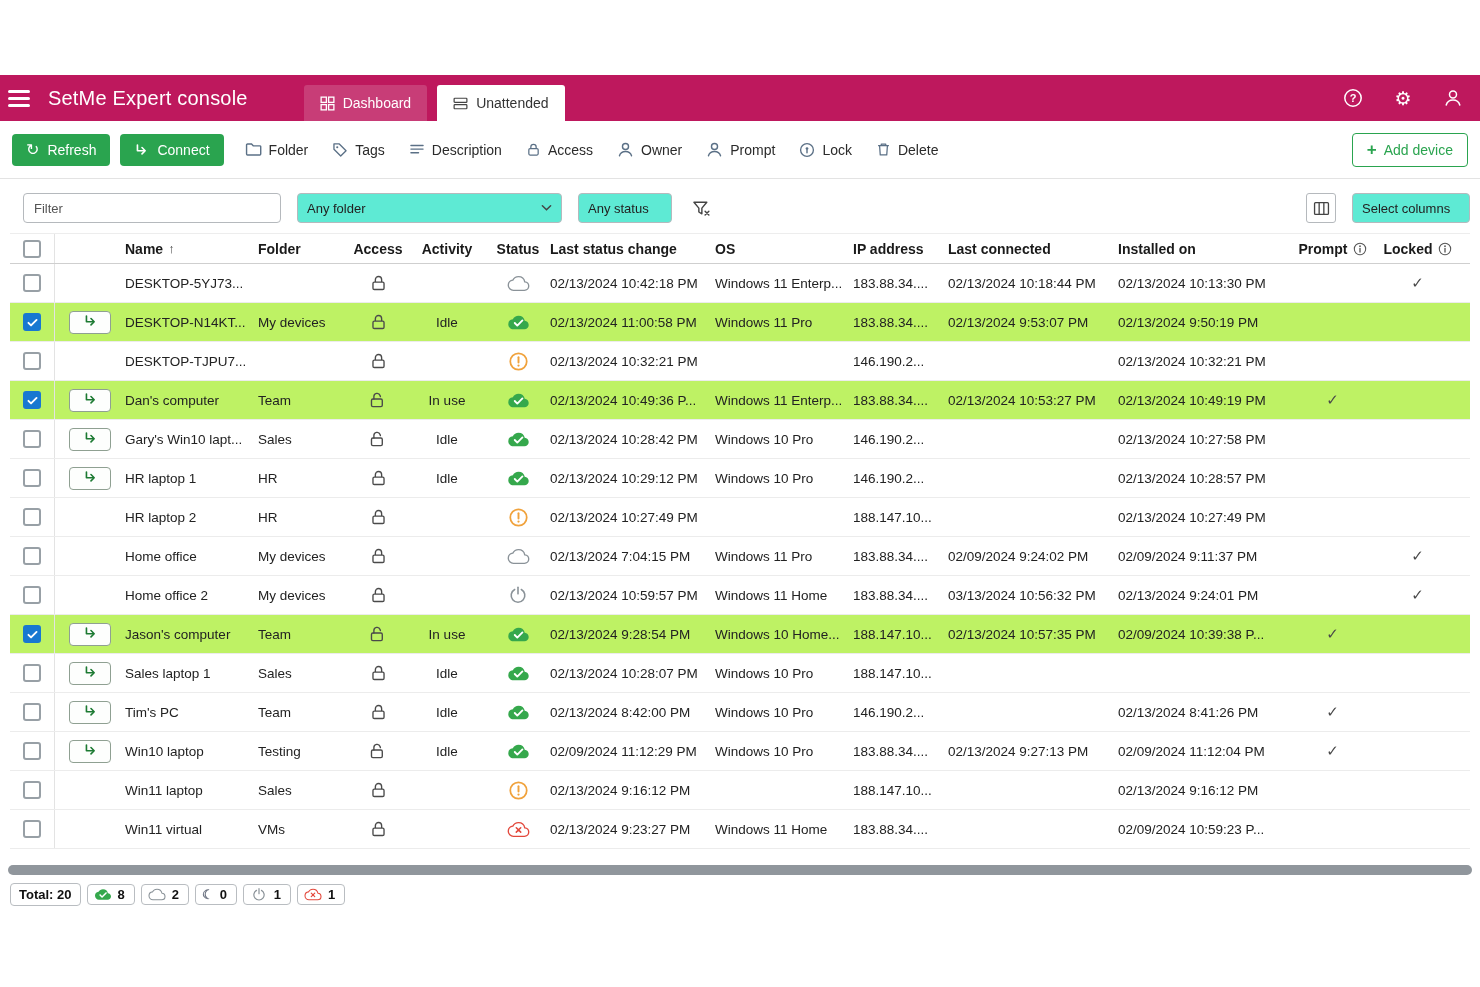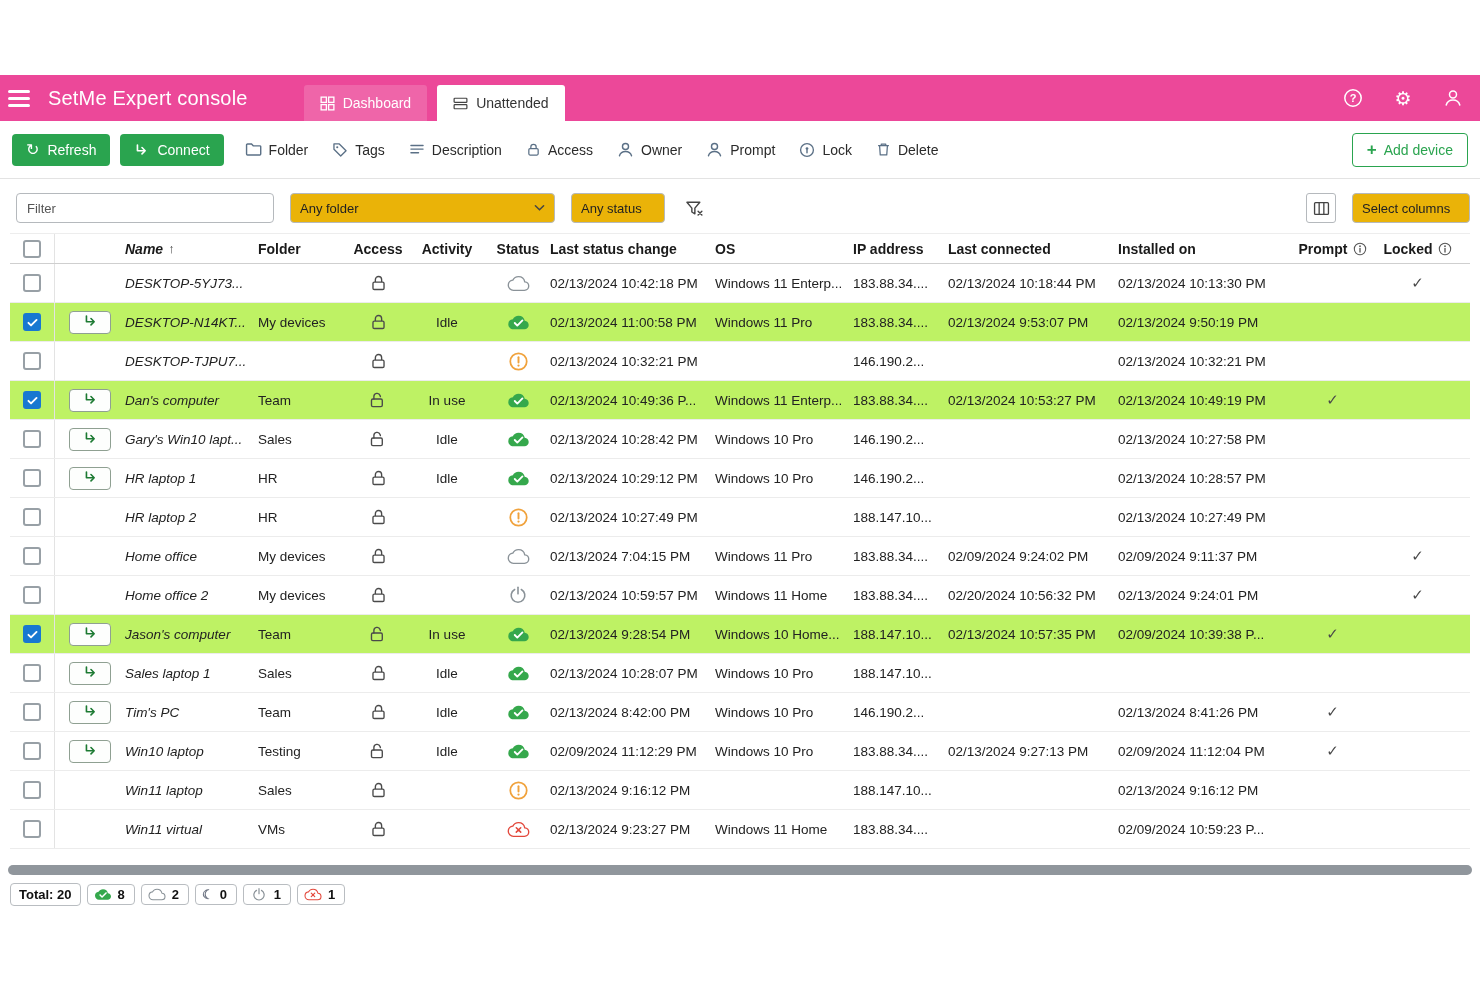--- a/index.html
+++ b/index.html
@@ -3,21 +3,21 @@
 <meta charset="utf-8">
 <style>
   * { box-sizing: border-box; margin: 0; padding: 0; }
   html,body { width:1480px; height:987px; background:#fff; font-family:"Liberation Sans", sans-serif; overflow:hidden; }
   button { font-family:inherit; background:none; border:none; cursor:pointer; padding:0; }
 
   .page { position:relative; width:1480px; height:987px; background:#fff; }
   .app  { position:absolute; top:75px; left:0; width:1480px; }
 
   
-  .topbar { height:46px; background:#ec4899; display:flex; align-items:flex-end; padding:0 14px 0 8px; }
+  .topbar { height:46px; background:#be185d; display:flex; align-items:flex-end; padding:0 14px 0 8px; }
   .topbar-left { display:flex; align-items:center; height:46px; }
   .hamburger { width:30px; height:30px; display:flex; flex-direction:column; justify-content:center; gap:4px; margin-right:10px; }
   .hbar { display:block; width:22px; height:3px; background:#fff; border-radius:2px; }
   .app-title { color:#fff; font-size:20px; font-weight:500; letter-spacing:.2px; white-space:nowrap; }
   .tabs { display:flex; align-items:flex-end; height:46px; margin-left:56px; }
   .tab { height:36px; display:flex; align-items:center; gap:8px; padding:0 16px; font-size:14px; color:#fff;
          background:rgba(255,255,255,.16); border-radius:3px 3px 0 0; margin-right:10px; white-space:nowrap; }
   .tab.active { background:#fff; color:#333; }
   .tabic { display:inline-flex; }
   .top-actions { margin-left:auto; display:flex; align-items:center; gap:24px; height:46px; }
@@ -27,44 +27,44 @@
   
   .toolbar { height:58px; display:flex; align-items:center; padding:0 12px; gap:2px; background:#fff; border-bottom:1px solid #e3e3e3; }
   .btn-solid { background:#2aa44f; color:#fff; border-radius:4px; height:32px; padding:0 14px; display:inline-flex; align-items:center; gap:8px; font-size:14px; margin-right:8px; }
   .ic-refresh { font-size:16px; line-height:1; }
   .tbtn { display:inline-flex; align-items:center; gap:7px; padding:0 11px; height:32px; color:#2b2b2b; font-size:14px; white-space:nowrap; }
   .tbic { display:inline-flex; }
   .btn-outline { margin-left:auto; border:1px solid #2aa44f; color:#2aa44f; background:#fff; height:34px; border-radius:4px; padding:0 14px; font-size:14px; display:inline-flex; align-items:center; gap:7px; }
   .plus-glyph { font-size:17px; font-weight:bold; line-height:1; }
 
   
-  .filterbar { margin:14px 10px 10px 16px; display:flex; align-items:center; gap:16px; height:30px; }
+  .filterbar { margin:14px 10px 10px 23px; display:flex; align-items:center; gap:16px; height:30px; }
   .filter-input { width:258px; height:30px; border:1px solid #b5b9bd; border-radius:4px; padding:0 10px; font-size:13px; color:#333; font-family:inherit; }
   .filter-input::placeholder { color:#555; }
-  .fselect { display:inline-flex; align-items:center; justify-content:space-between; border:1px solid #b5b9bd; border-radius:4px; height:30px; padding:0 9px; font-size:13px; color:#222; background:#eab308; gap:22px; white-space:nowrap; }
+  .fselect { display:inline-flex; align-items:center; justify-content:space-between; border:1px solid #b5b9bd; border-radius:4px; height:30px; padding:0 9px; font-size:13px; color:#222; background:#5eead4; gap:22px; white-space:nowrap; }
   .w-folder { width:265px; }
   .w-status { width:94px;text-align:right; }
   .w-cols   { width:118px; }
   .iconbtn { display:inline-flex; align-items:center; justify-content:center; }
   .iconbtn.plain { width:26px; height:26px; }
   .iconbtn.boxed { width:30px; height:30px; border:1px solid #b5b9bd; border-radius:3px; background:#fff; }
   .spacer { flex:1; }
 
   
   .tablewrap { margin:0 10px; }
   .thead, .trow { display:grid; grid-template-columns:45px 70px 133px 90px 60px 78px 64px 165px 138px 95px 170px 172px 85px 85px; align-items:center; }
   .thead { height:31px; border-top:1px solid #ededed; border-bottom:1px solid #cfcfcf; }
   .th { display:flex; align-items:center; gap:5px; font-size:14px; font-weight:bold; color:#1a1a1a; white-space:nowrap; overflow:hidden; height:100%; }
   .trow { height:39px; border-bottom:1px solid #ececec; background:#fff; }
   .trow.selected { background:#bef264; }
   .td { display:flex; align-items:center; font-size:13.5px; color:#222; white-space:nowrap; overflow:hidden; height:100%; }
   .c-center { justify-content:center; }
   .c-check { justify-content:center; border-right:1px solid #e3e3e3; }
   .c-connect { justify-content:center; }
-  .c-name { padding-right:4px;font-style:italic; }
+  .c-name { padding-right:4px; }
   .sort { font-size:13px; color:#444; font-weight:normal; }
 
   .checkbox { width:18px; height:18px; border:2px solid #98a0a6; border-radius:3px; background:#fff; display:inline-flex; align-items:center; justify-content:center; }
   .checkbox.checked { background:#1878d1; border-color:#1878d1; }
 
   .rowbtn { width:42px; height:23px; border:1.5px solid #8fa092; border-radius:4px; background:#fdfefd; display:inline-flex; align-items:center; justify-content:center; cursor:pointer; }
   .cellcheck { font-size:15px; color:#4a4a4a; }
   .st { display:block; }
 
   
@@ -579,21 +579,21 @@
             <div class="td c-center"></div>
             <div class="td c-center">
               <svg class="st" viewBox="0 0 24 24" width="20" height="20">
                 <path d="M8 5.4a8.2 8.2 0 1 0 8 0" fill="none" stroke="#8a9298" stroke-width="1.9" stroke-linecap="round"></path>
                 <line x1="12" y1="2.6" x2="12" y2="10.6" stroke="#8a9298" stroke-width="1.9" stroke-linecap="round"></line>
               </svg>
             </div>
             <div class="td">02/13/2024 10:59:57 PM</div>
             <div class="td">Windows 11 Home</div>
             <div class="td">183.88.34....</div>
-            <div class="td">02/20/2024 10:56:32 PM</div>
+            <div class="td">03/13/2024 10:56:32 PM</div>
             <div class="td">02/13/2024 9:24:01 PM</div>
             <div class="td c-center"></div>
             <div class="td c-center">
               <span class="cellcheck">✓</span>
             </div>
           </div>
           <div class="trow selected">
             <div class="td c-check">
               <span class="checkbox checked">
                 <svg viewBox="0 0 16 16" width="13" height="13">

